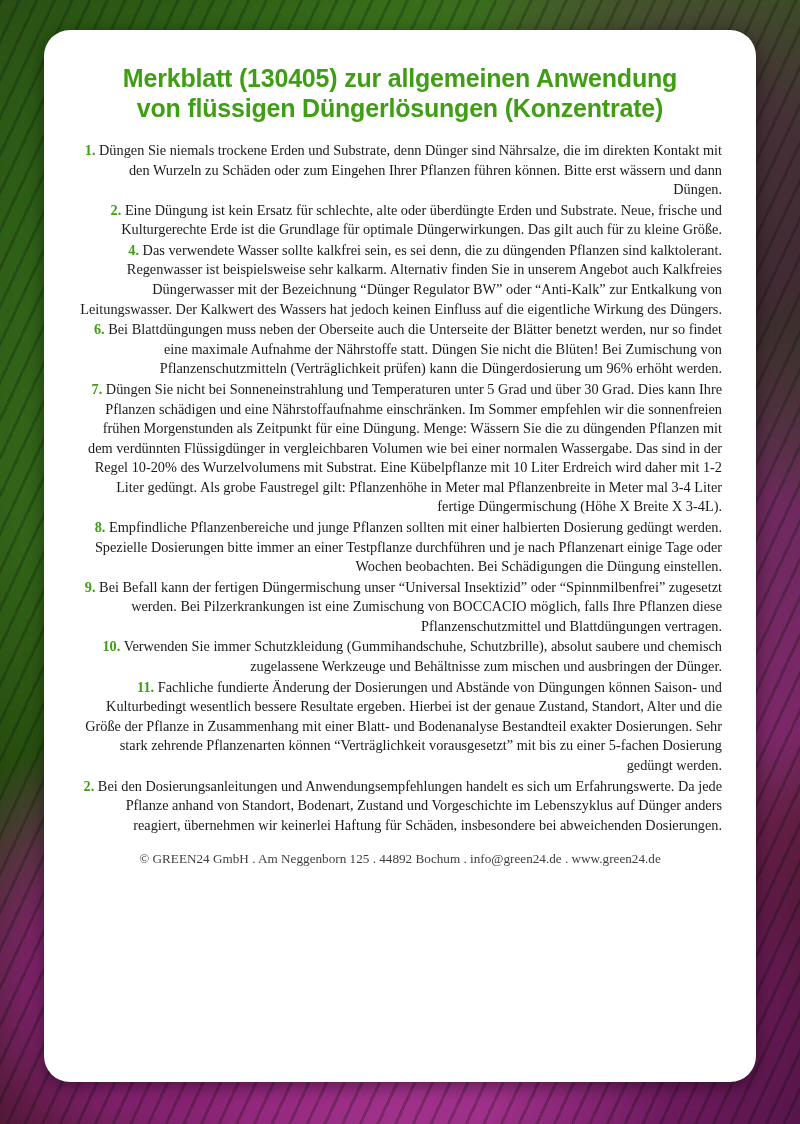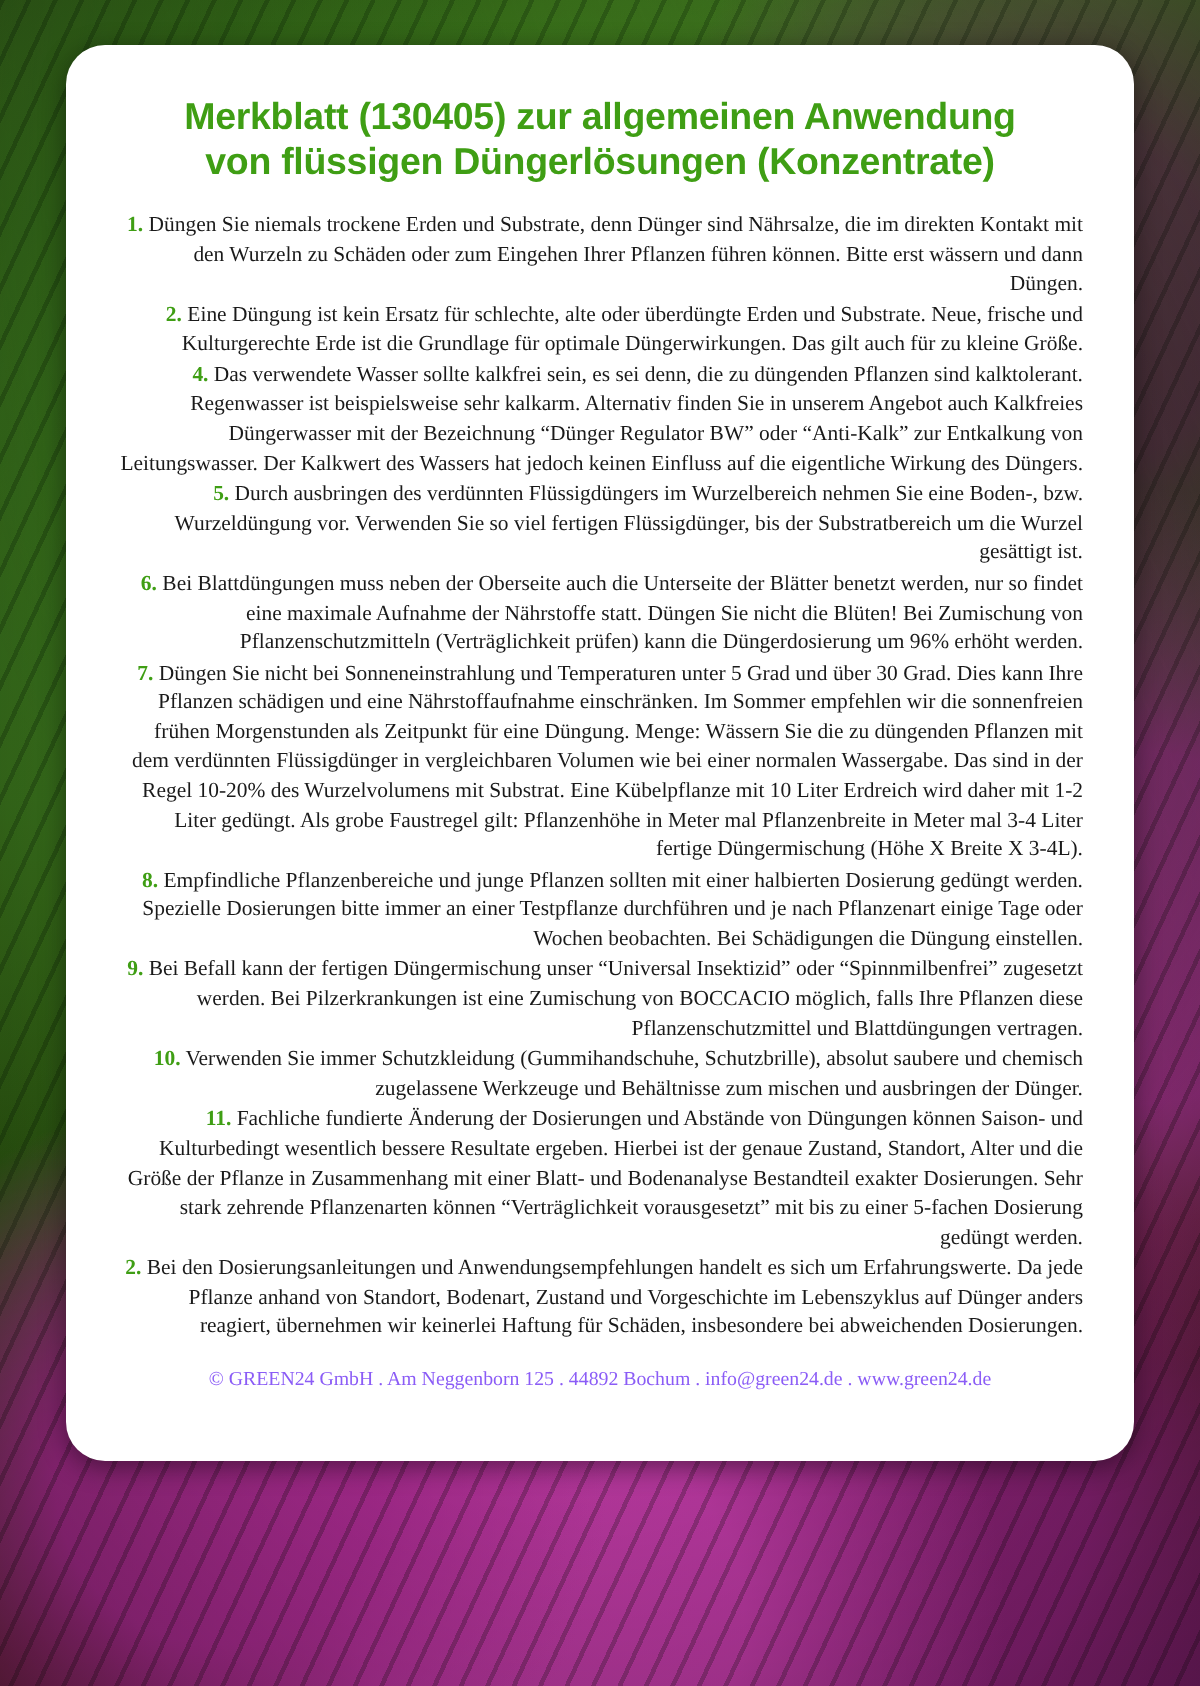--- a/index.html
+++ b/index.html
@@ -47,21 +47,21 @@
     position: absolute;
     inset: 0;
     background: radial-gradient(ellipse at 50% 45%, rgba(0,0,0,0) 40%, rgba(0,0,0,0.35) 100%);
   }
   
   .card {
     position: absolute;
     left: 44px;
     top: 30px;
     width: 712px;
-    height: 944px;
+    height: 1052px;
     background: #ffffff;
     border-radius: 26px;
     box-shadow: 0 4px 18px rgba(0,0,0,0.45);
     box-sizing: border-box;
     padding: 26px 34px 10px 34px;
     overflow: hidden;
   }
   .title {
     color: #3f9e14;
     font-family: "Liberation Sans", sans-serif;
@@ -84,21 +84,21 @@
     margin: 0 0 1px 0;
   }
   .num {
     color: #3f9e14;
     font-weight: bold;
   }
   .footer {
     margin-top: 16px;
     font-family: "Liberation Serif", serif;
     font-size: 13.2px;
-    color: #8b5cf6;
+    color: #404040;
     text-align: center;
   }
 </style>
 </head>
 <body>
 
 <div id="page">
   <div class="bg"></div>
   <div class="bg-leaves"></div>
   <div class="bg-vignette"></div>
@@ -106,21 +106,20 @@
   <div class="card">
     <h1 class="title">
       <span>Merkblatt (130405) zur allgemeinen Anwendung</span>
       <span class="line2">von flüssigen Düngerlösungen (Konzentrate)</span>
     </h1>
 
     <div class="content" id="content">
         <p class="para"><span class="num">1.</span><span> Düngen Sie niemals trockene Erden und Substrate, denn Dünger sind Nährsalze, die im direkten Kontakt mit den Wurzeln zu Schäden oder zum Eingehen Ihrer Pflanzen führen können. Bitte erst wässern und dann Düngen.</span></p>
         <p class="para"><span class="num">2.</span><span> Eine Düngung ist kein Ersatz für schlechte, alte oder überdüngte Erden und Substrate. Neue, frische und Kulturgerechte Erde ist die Grundlage für optimale Düngerwirkungen. Das gilt auch für zu kleine Größe.</span></p>
         <p class="para"><span class="num">4.</span><span> Das verwendete Wasser sollte kalkfrei sein, es sei denn, die zu düngenden Pflanzen sind kalktolerant. Regenwasser ist beispielsweise sehr kalkarm. Alternativ finden Sie in unserem Angebot auch Kalkfreies Düngerwasser mit der Bezeichnung “Dünger Regulator BW” oder “Anti-Kalk” zur Entkalkung von Leitungswasser. Der Kalkwert des Wassers hat jedoch keinen Einfluss auf die eigentliche Wirkung des Düngers.</span></p>
-        <p class="para"><span class="num">5.</span><span> Durch ausbringen des verdünnten Flüssigdüngers im Wurzelbereich nehmen Sie eine Boden-, bzw. Wurzeldüngung vor. Verwenden Sie so viel fertigen Flüssigdünger, bis der Substratbereich um die Wurzel gesättigt ist.</span></p>
         <p class="para"><span class="num">6.</span><span> Bei Blattdüngungen muss neben der Oberseite auch die Unterseite der Blätter benetzt werden, nur so findet eine maximale Aufnahme der Nährstoffe statt. Düngen Sie nicht die Blüten! Bei Zumischung von Pflanzenschutzmitteln (Verträglichkeit prüfen) kann die Düngerdosierung um 96% erhöht werden.</span></p>
         <p class="para"><span class="num">7.</span><span> Düngen Sie nicht bei Sonneneinstrahlung und Temperaturen unter 5 Grad und über 30 Grad. Dies kann Ihre Pflanzen schädigen und eine Nährstoffaufnahme einschränken. Im Sommer empfehlen wir die sonnenfreien frühen Morgenstunden als Zeitpunkt für eine Düngung. Menge: Wässern Sie die zu düngenden Pflanzen mit dem verdünnten Flüssigdünger in vergleichbaren Volumen wie bei einer normalen Wassergabe. Das sind in der Regel 10-20% des Wurzelvolumens mit Substrat. Eine Kübelpflanze mit 10 Liter Erdreich wird daher mit 1-2 Liter gedüngt. Als grobe Faustregel gilt: Pflanzenhöhe in Meter mal Pflanzenbreite in Meter mal 3-4 Liter fertige Düngermischung (Höhe X Breite X 3-4L).</span></p>
         <p class="para"><span class="num">8.</span><span> Empfindliche Pflanzenbereiche und junge Pflanzen sollten mit einer halbierten Dosierung gedüngt werden. Spezielle Dosierungen bitte immer an einer Testpflanze durchführen und je nach Pflanzenart einige Tage oder Wochen beobachten. Bei Schädigungen die Düngung einstellen.</span></p>
         <p class="para"><span class="num">9.</span><span> Bei Befall kann der fertigen Düngermischung unser “Universal Insektizid” oder “Spinnmilbenfrei” zugesetzt werden. Bei Pilzerkrankungen ist eine Zumischung von BOCCACIO möglich, falls Ihre Pflanzen diese Pflanzenschutzmittel und Blattdüngungen vertragen.</span></p>
         <p class="para"><span class="num">10.</span><span> Verwenden Sie immer Schutzkleidung (Gummihandschuhe, Schutzbrille), absolut saubere und chemisch zugelassene Werkzeuge und Behältnisse zum mischen und ausbringen der Dünger.</span></p>
         <p class="para"><span class="num">11.</span><span> Fachliche fundierte Änderung der Dosierungen und Abstände von Düngungen können Saison- und Kulturbedingt wesentlich bessere Resultate ergeben. Hierbei ist der genaue Zustand, Standort, Alter und die Größe der Pflanze in Zusammenhang mit einer Blatt- und Bodenanalyse Bestandteil exakter Dosierungen. Sehr stark zehrende Pflanzenarten können “Verträglichkeit vorausgesetzt” mit bis zu einer 5-fachen Dosierung gedüngt werden.</span></p>
         <p class="para"><span class="num">2.</span><span> Bei den Dosierungsanleitungen und Anwendungsempfehlungen handelt es sich um Erfahrungswerte. Da jede Pflanze anhand von Standort, Bodenart, Zustand und Vorgeschichte im Lebenszyklus auf Dünger anders reagiert, übernehmen wir keinerlei Haftung für Schäden, insbesondere bei abweichenden Dosierungen.</span></p>
       </div>
 
     <div class="footer">© GREEN24 GmbH . Am Neggenborn 125 . 44892 Bochum . info@green24.de . www.green24.de</div>

